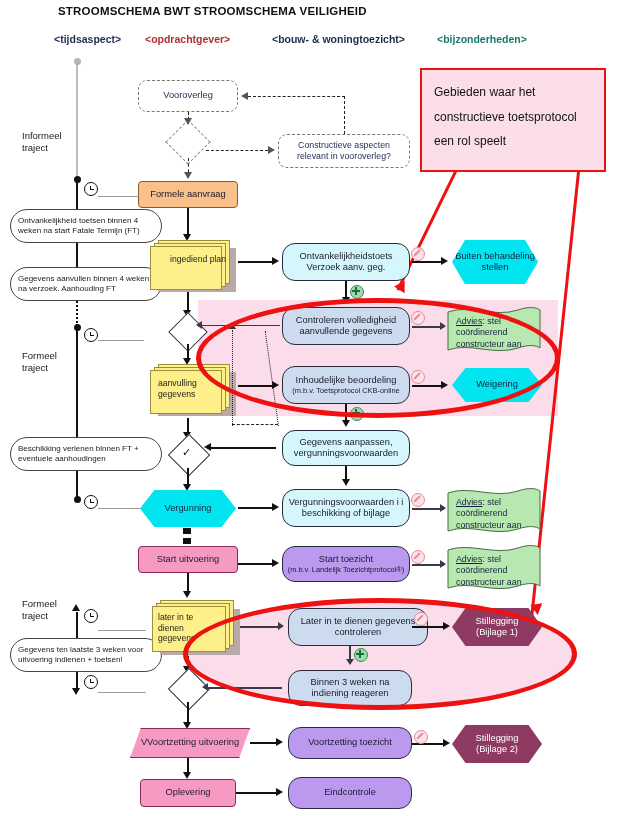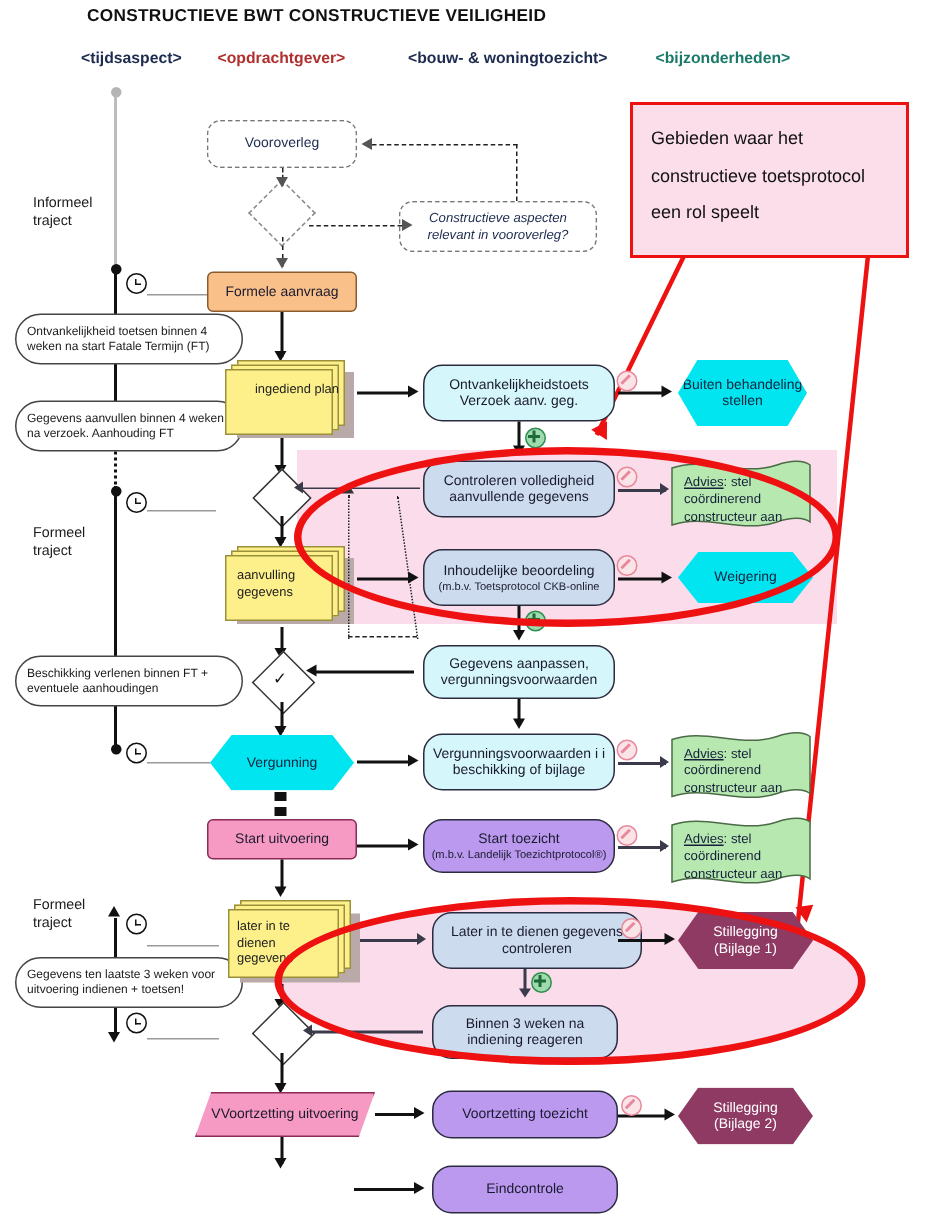--- a/index.html
+++ b/index.html
@@ -125,21 +125,21 @@
   
   .band{position:absolute;font-size:9.5px;line-height:1.3;color:#1a1a1a;}
 
   .sublbl{font-size:7.4px;}
 </style>
 </head>
 <body>
 
 <div id="stage">
 
-  <div class="abs" id="title">CONSTRUCTIEVE BWT CONSTRUCTIEVE VEILIGHEID</div>
+  <div class="abs" id="title">STROOMSCHEMA BWT STROOMSCHEMA VEILIGHEID</div>
   <div class="abs colhead" id="ch0">&lt;tijdsaspect&gt;</div>
   <div class="abs colhead" id="ch1">&lt;opdrachtgever&gt;</div>
   <div class="abs colhead" id="ch2">&lt;bouw- &amp; woningtoezicht&gt;</div>
   <div class="abs colhead" id="ch3">&lt;bijzonderheden&gt;</div>
 
   <div class="abs pinkzone" id="pz1"></div>
   <div class="abs pinkzone" id="pz2"></div>
 
   <div class="tlgrey" style="left:76px;top:62px;height:118px;"></div>
   <div class="greybullet" style="left:73.5px;top:58px;"></div>
@@ -213,21 +213,21 @@
     <div>een rol speelt</div>
   </div>
 
   <div class="redline" style="left:457px;top:172px;width:132px;transform:rotate(116deg);"></div>
   <div class="redhead" style="left:396px;top:283px;transform:rotate(-28deg);"></div>
 
   <div class="redline" style="left:580px;top:172px;width:448px;transform:rotate(96deg);"></div>
   <div class="redhead" style="left:531px;top:604px;transform:rotate(-8deg);"></div>
 
   <div class="abs node dash" style="left:138px;top:80px;width:100px;height:32px;">Vooroverleg</div>
-  <div class="abs node dash" style="left:266px;top:134px;width:132px;height:34px;font-size:8.8px;font-style:italic;">Constructieve aspecten relevant in vooroverleg?</div>
+  <div class="abs node dash" style="left:278px;top:134px;width:132px;height:34px;font-size:8.8px;">Constructieve aspecten relevant in vooroverleg?</div>
 
   <div class="dia dashed" style="left:172px;top:126px;width:30px;height:30px;"></div>
 
   <div class="dashln-v" style="left:188px;top:112px;height:12px;"></div>
   <div class="arrow ar-d" style="left:183.5px;top:118px;border-top-color:#555;"></div>
   <div class="dashln-h" style="left:206px;top:150px;width:62px;"></div>
   <div class="arrow ar-r" style="left:268px;top:145.5px;border-left-color:#555;"></div>
   <div class="dashln-v" style="left:344px;top:96px;height:38px;"></div>
   <div class="dashln-h" style="left:248px;top:96px;width:97px;"></div>
   <div class="arrow ar-l" style="left:241px;top:91.5px;border-right-color:#555;"></div>
@@ -287,20 +287,21 @@
 
   <div class="dia" style="left:174px;top:674px;width:28px;height:28px;"></div>
   <div class="ln" style="left:186.5px;top:702px;width:2px;height:24px;"></div>
   <div class="arrow ar-d" style="left:183px;top:722px;"></div>
 
   <div class="abs node pinkbox" style="left:130px;top:728px;width:120px;height:30px;border-radius:0;
        clip-path:polygon(9% 0,100% 0,91% 100%,0 100%);">VVoortzetting uitvoering</div>
   <div class="ln" style="left:186.5px;top:758px;width:2px;height:18px;"></div>
   <div class="arrow ar-d" style="left:183px;top:772px;"></div>
 
+  <div class="abs node pinkbox" style="left:140px;top:779px;width:96px;height:28px;">Oplevering</div>
 
   <div class="abs node rounded cyanbox" style="left:282px;top:243px;width:128px;height:38px;">Ontvankelijkheidstoets Verzoek aanv. geg.</div>
 
   <div class="abs node rounded bluegrey" style="left:282px;top:307px;width:128px;height:38px;">Controleren  volledigheid aanvullende gegevens</div>
 
   <div class="abs node rounded bluegrey" style="left:282px;top:366px;width:128px;height:38px;flex-direction:column;">
     <span>Inhoudelijke beoordeling</span>
     <span class="sublbl">(m.b.v. Toetsprotocol CKB-online</span>
   </div>
 

